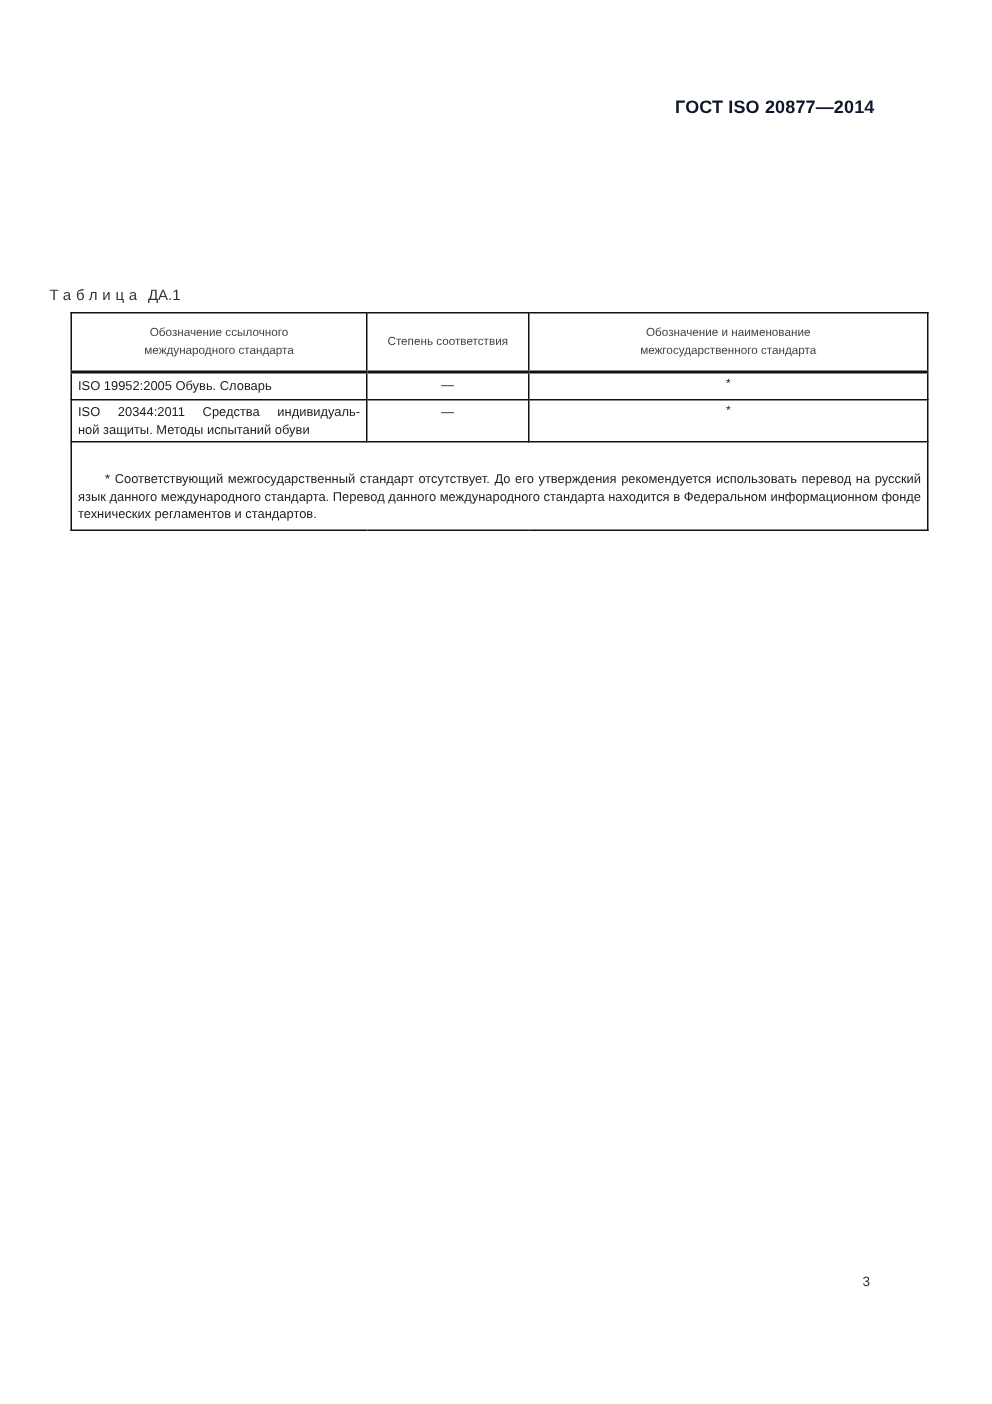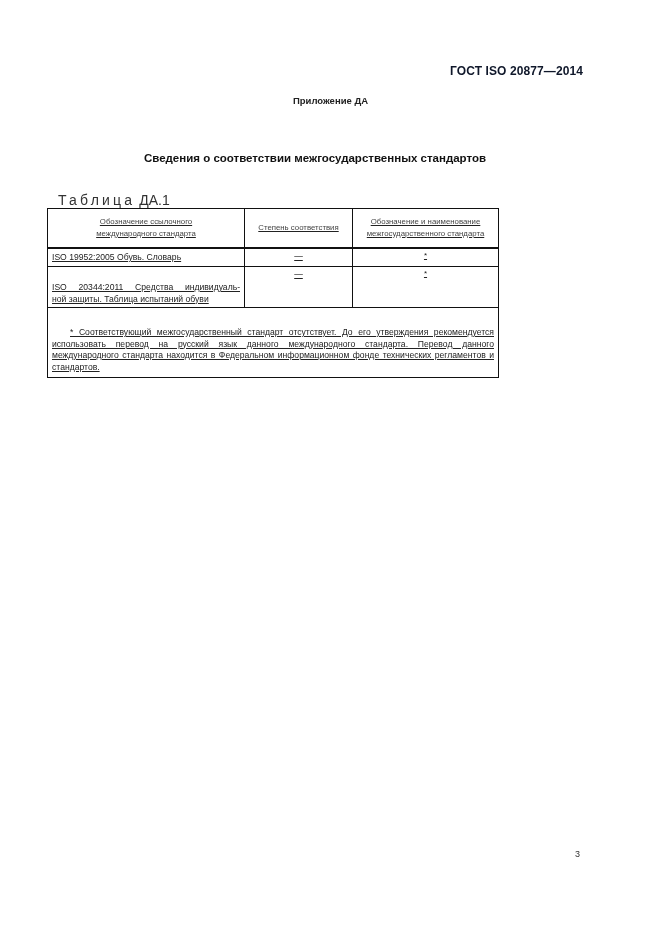--- a/index.html
+++ b/index.html
@@ -44,34 +44,33 @@
       text-align: center;
       font-size: 11.5px;
       font-weight: bold;
       line-height: 14px;
       color: #111;
     }
     .section-title .line { display: block; }
     .table-caption {
       position: absolute;
       top: 192px;
-      left: 58px;
-      font-size: 14px;
+      left: 33px;
+      font-size: 10px;
       color: #333;
     }
     .table-caption .spaced { letter-spacing: 3.2px; margin-right: 4px; }
     table.doc-table {
       position: absolute;
       top: 208px;
       left: 47px;
-      width: 452px;
+      width: 572px;
       border-collapse: collapse;
       font-size: 8.6px;
       color: #222;
-      text-decoration: underline;
     }
     table.doc-table td, table.doc-table th {
       border: 1px solid #111;
       padding: 0 4px;
       vertical-align: middle;
       font-weight: normal;
     }
     table.doc-table th {
       height: 38px;
       text-align: center;
@@ -88,21 +87,21 @@
       text-align-last: left;
       line-height: 11.5px;
     }
     table.doc-table td.center {
       text-align: center;
       vertical-align: top;
       padding-top: 2px;
     }
     tr.row-1 td { height: 15px; }
     tr.row-2 td { height: 25px; }
-    tr.row-2 td.left { padding-top: 14px; padding-bottom: 1px; }
+    tr.row-2 td.left { padding-top: 1px; padding-bottom: 1px; }
     td.footnote {
       text-align: justify;
       text-align-last: left;
       font-size: 8.6px;
       line-height: 11.5px;
       padding: 3px 4px 4px 4px !important;
       height: 35px;
     }
     .footnote-text { text-indent: 18px; display: block; margin-top: 16px; }
     .asterisk { font-size: 8px; }
@@ -113,25 +112,23 @@
       font-size: 9px;
       color: #333;
     }
   </style>
 </head>
 <body>
 
 <div class="doc-code">ГОСТ ISO 20877—2014</div>
 
 <div class="appendix">
-  <span class="line">Приложение ДА</span>
 </div>
 
 <div class="section-title">
-  <span class="line">Сведения о соответствии межгосударственных стандартов</span>
 </div>
 
 <div class="table-caption">
   <span class="spaced">Таблица</span><span>ДА.1</span>
 </div>
 
 <table class="doc-table">
   <colgroup>
     <col class="col1">
       <col class="col2">
@@ -154,21 +151,21 @@
   </thead>
   <tbody>
     <tr class="row-1">
       <td class="left">ISO 19952:2005 Обувь. Словарь</td>
       <td class="center">—</td>
       <td class="center asterisk">*</td>
     </tr>
     <tr class="row-2">
       <td class="left">
         <span style="display:block;text-align:justify;text-align-last:justify;">ISO 20344:2011 Средства индивидуаль-</span>
-        <span style="display:block;">ной защиты. Таблица испытаний обуви</span>
+        <span style="display:block;">ной защиты. Методы испытаний обуви</span>
       </td>
       <td class="center">—</td>
       <td class="center asterisk">*</td>
     </tr>
     <tr>
       <td colspan="3" class="footnote">
         <span class="footnote-text">* Соответствующий межгосударственный стандарт отсутствует. До его утверждения рекомендуется использовать перевод на русский язык данного международного стандарта. Перевод данного международного стандарта находится в Федеральном информационном фонде технических регламентов и стандартов.</span>
       </td>
     </tr>
   </tbody>

